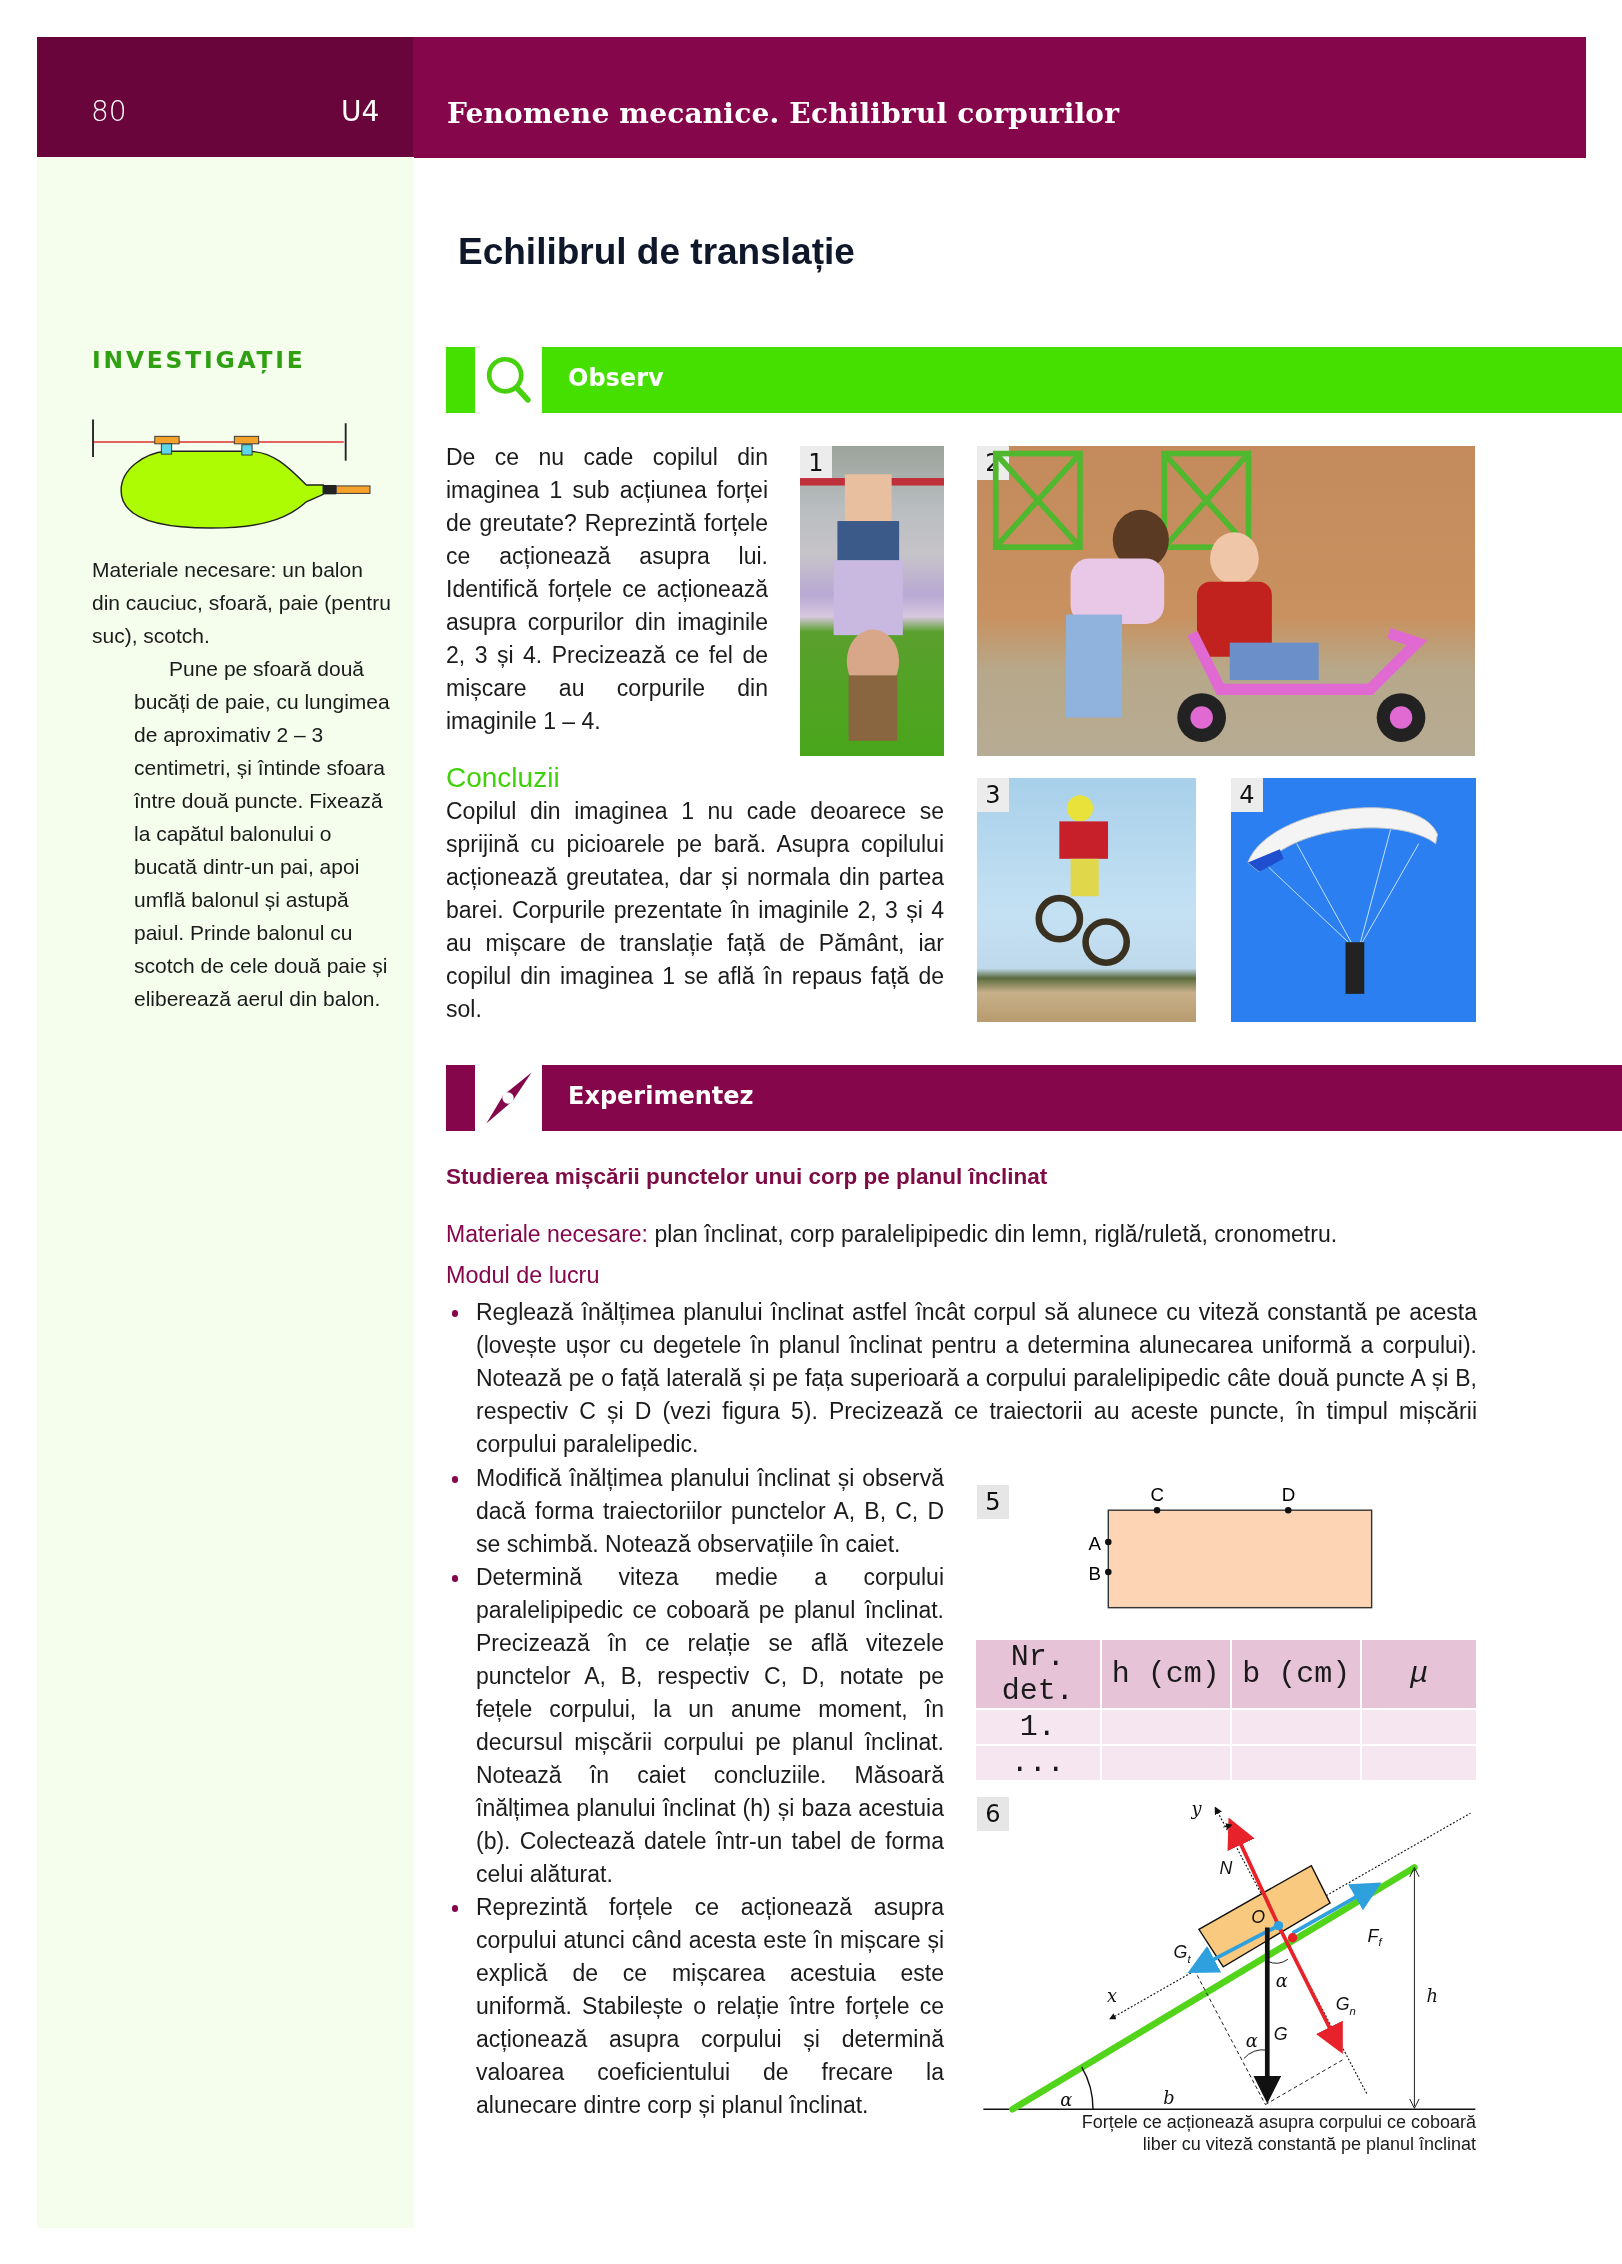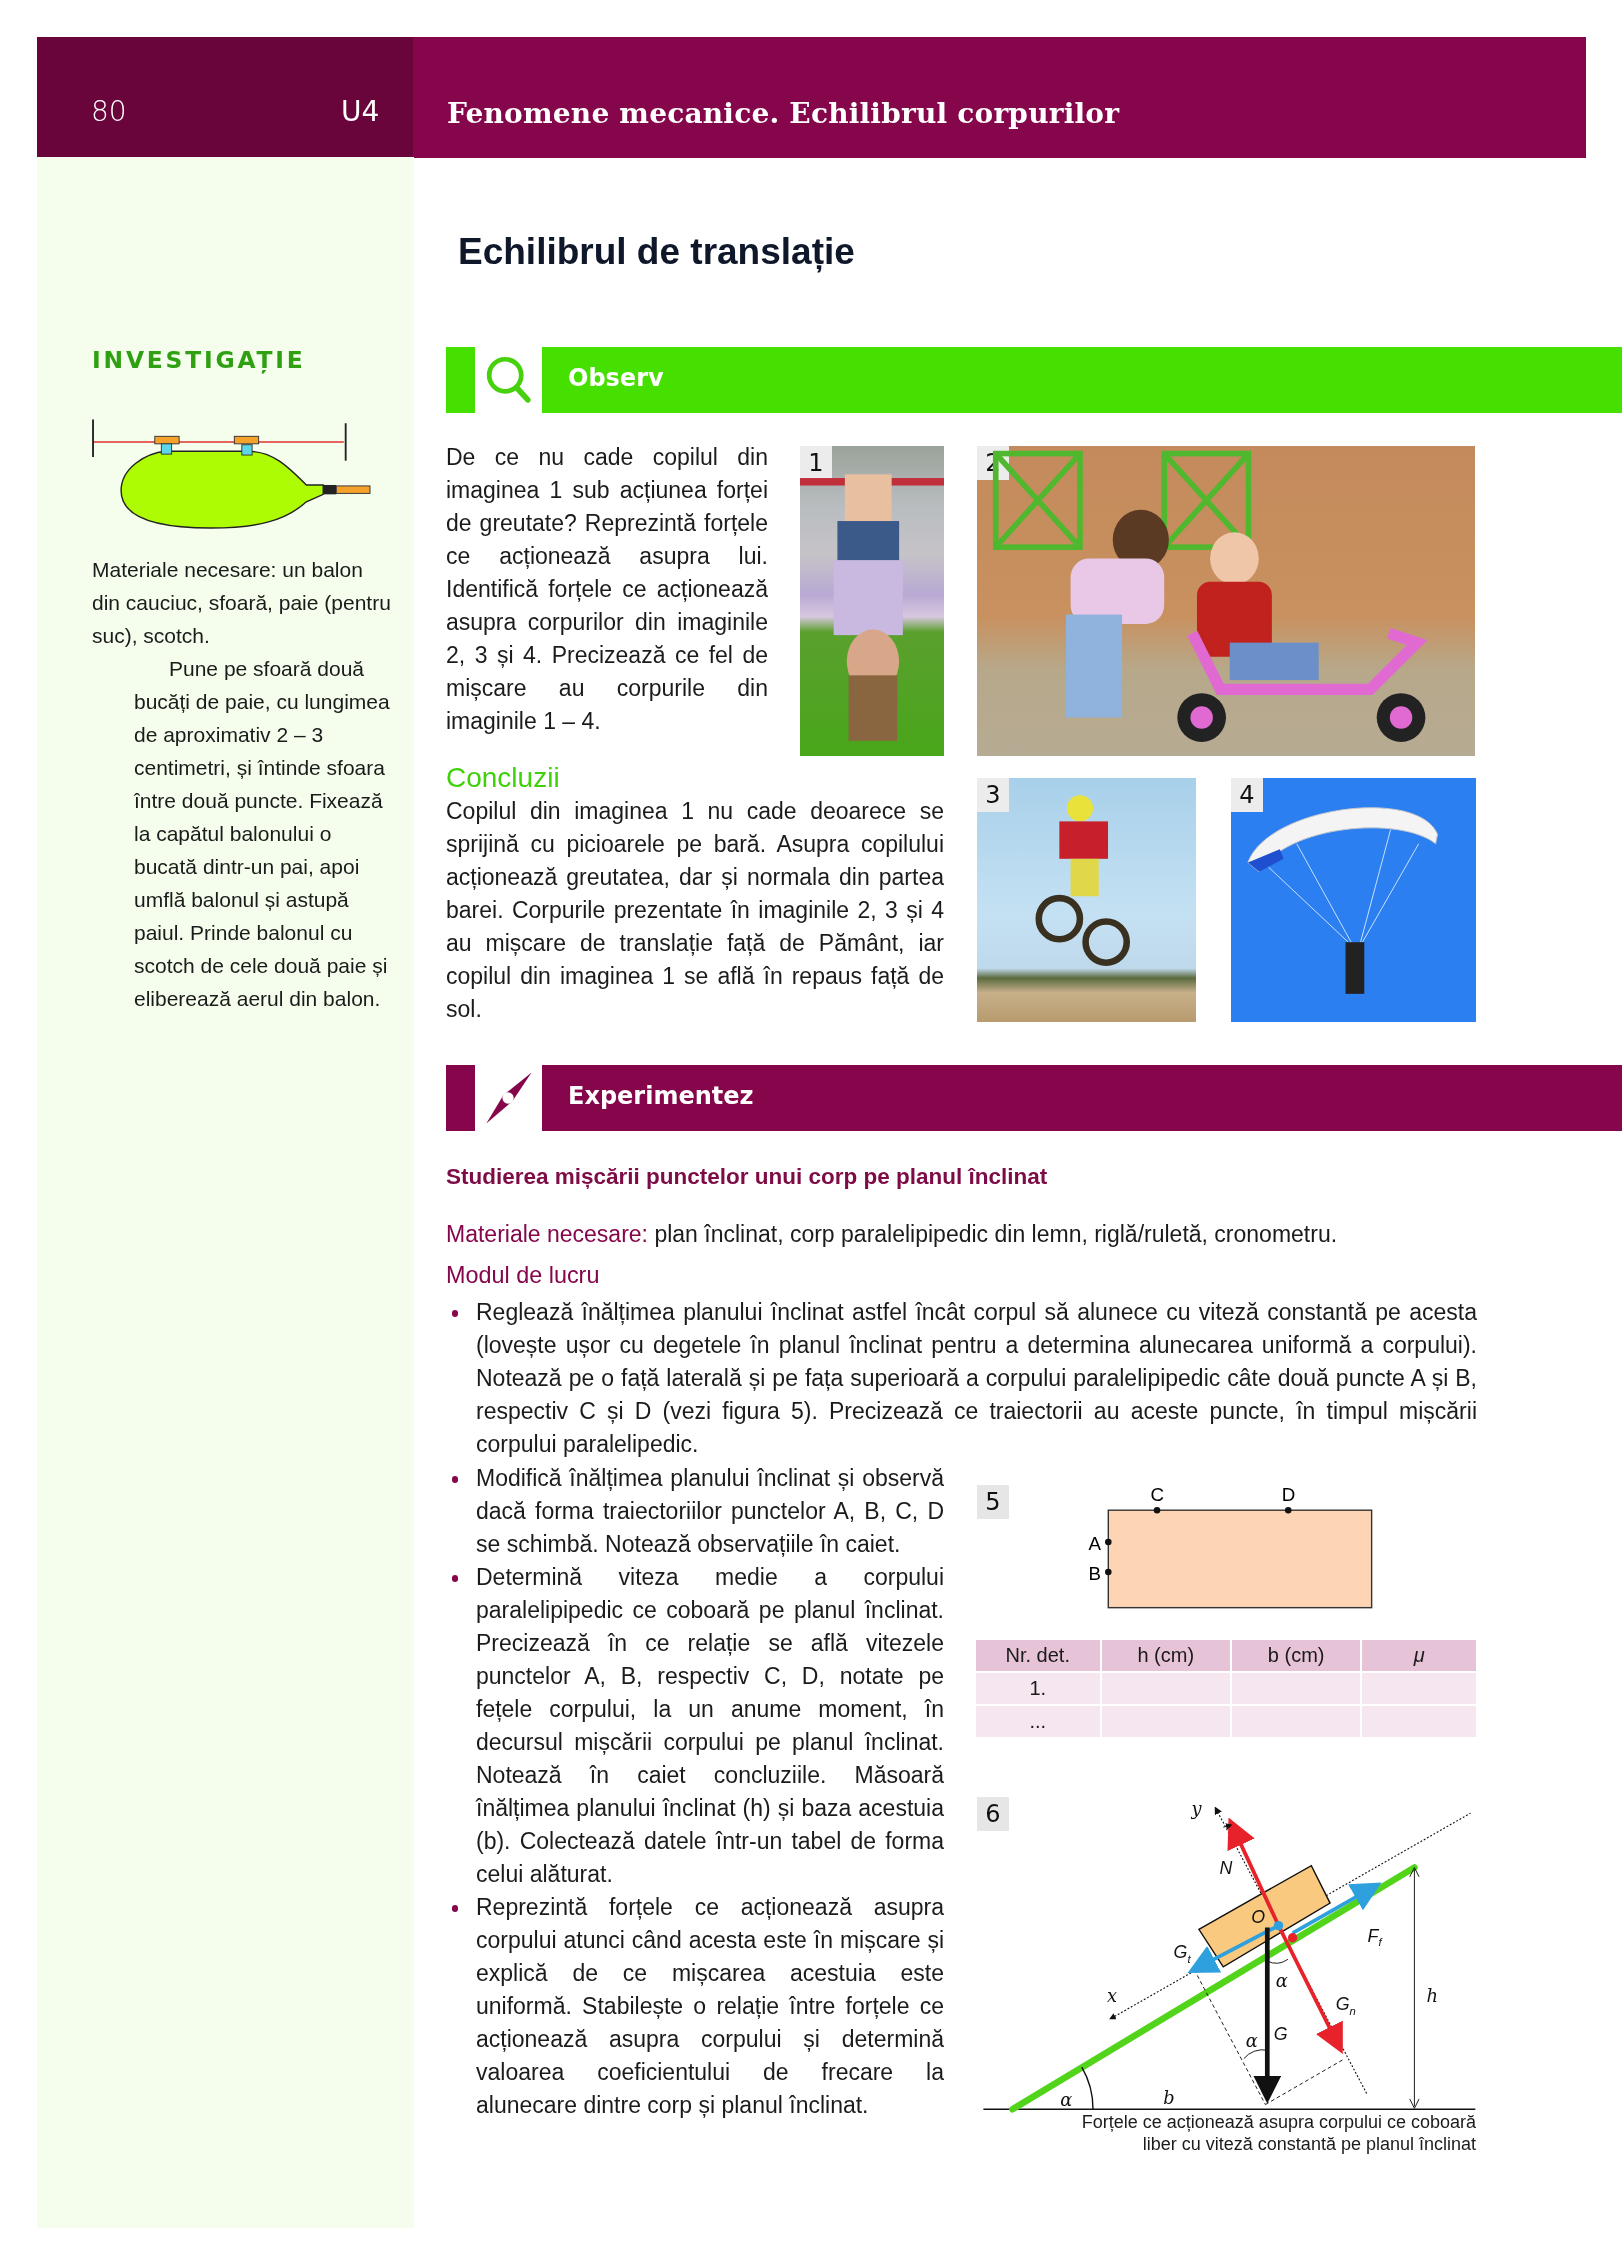--- a/index.html
+++ b/index.html
@@ -50,21 +50,21 @@
   ul.bul { list-style:none; margin:0; padding:0; }
   ul.bul li { position:relative; padding-left:30px; text-align:justify; }
   ul.bul li::before { content:""; position:absolute; left:5.6px; top:14px; width:6.6px; height:6.6px; border-radius:50%; background:#85064a; }
   #bul1 { left:446px; top:1296px; width:1031px; }
   #bul2 { left:446px; top:1462px; width:498px; }
   
   .fignum { background:#e6e6e6; width:32px; height:34px; font-size:24px; text-align:center; line-height:34px; font-family:"DejaVu Sans", sans-serif; color:#111; }
   #fig5-num { left:977px; top:1485px; }
   #fig5 { left:1068px; top:1480px; width:328px; height:141px; }
   
-  #tbl { left:977px; top:1641px; width:498px; border-collapse:separate; border-spacing:2.8px; font-family:Liberation Sans, sans-serif; font-size:20px; }
+  #tbl { left:977px; top:1641px; width:498px; border-collapse:separate; border-spacing:2.8px; font-family:Liberation Mono, monospace; font-size:30px; }
   #tbl th { background:#e7c3d8; font-weight:normal; height:31px; padding:0; }
   #tbl td { background:#f6e6ef; height:31px; text-align:center; padding:0; }
   #tbl th i, #tbl .it { font-style:italic; }
   
   #fig6-num { left:977px; top:1797px; }
   #fig6 { left:974px; top:1785px; width:506px; height:328px; }
   #fig6-cap { left:974px; top:2112px; width:502px; text-align:right; font-family:"Liberation Sans", sans-serif; font-size:18px; line-height:21.5px; color:#1b1b1b; }
 </style>
 </head>
 <body>

